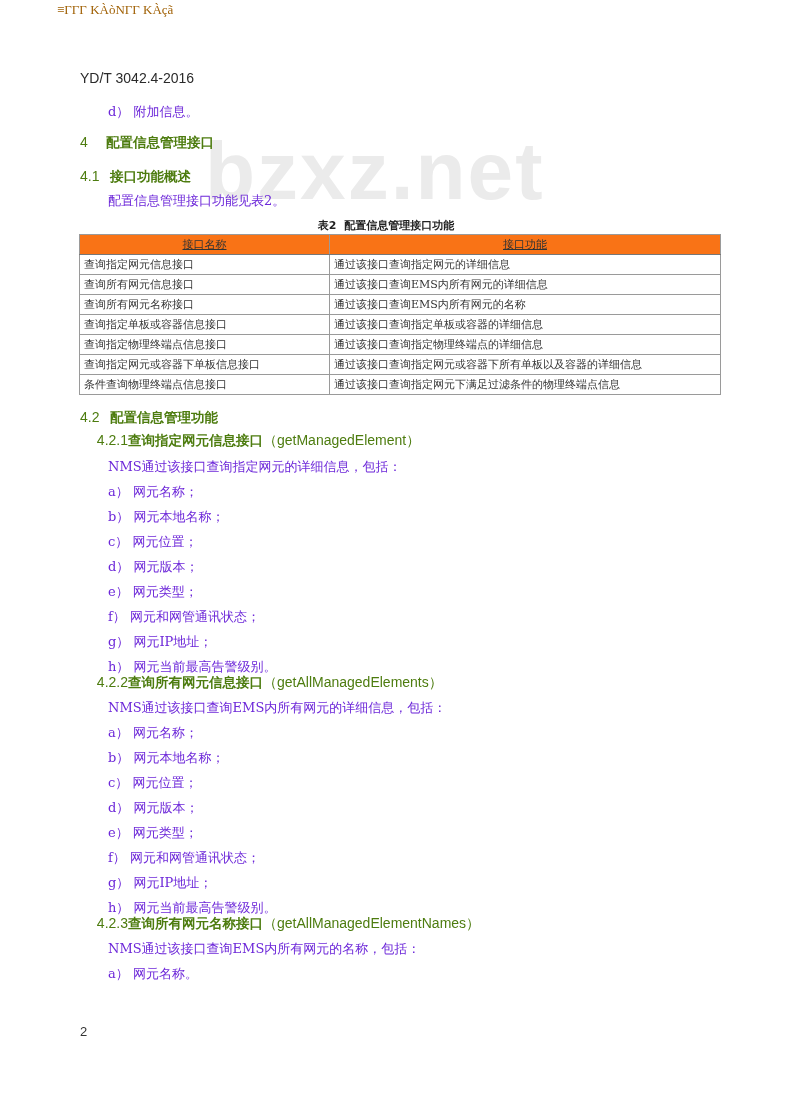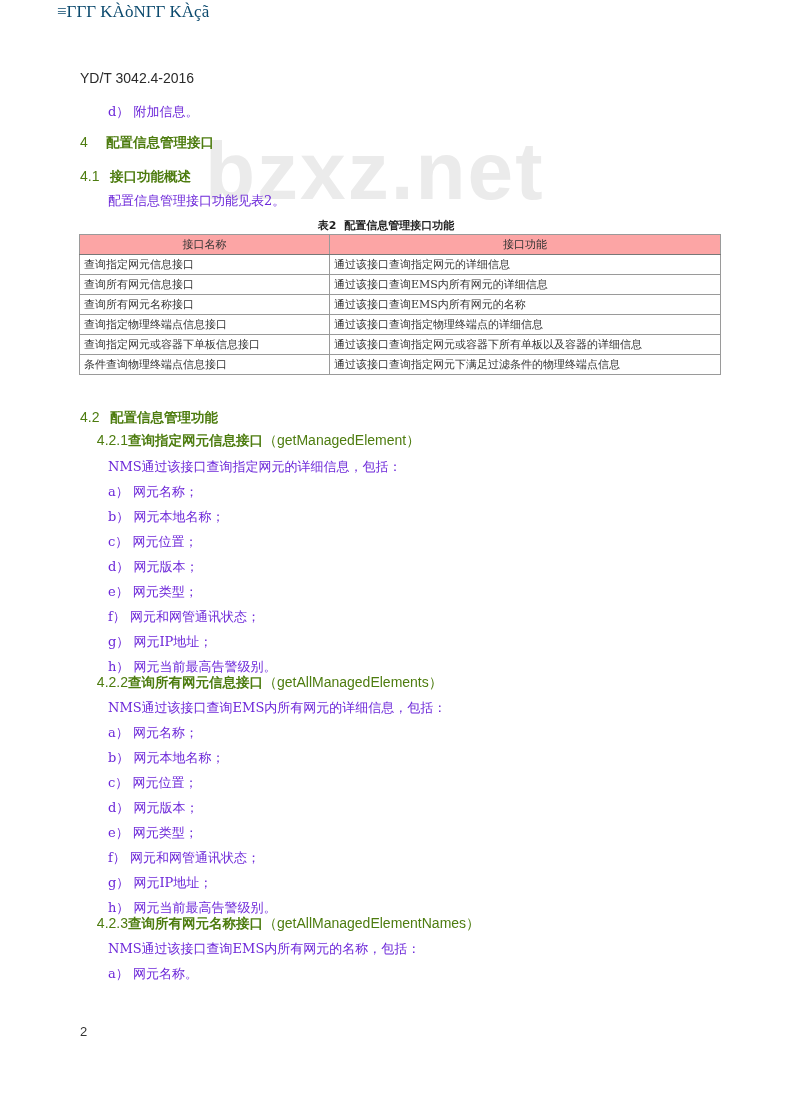--- a/index.html
+++ b/index.html
@@ -13,22 +13,22 @@
       position: relative;
       overflow: hidden;
       font-family: "DejaVu Serif", "Liberation Serif", serif;
       color: #333333;
     }
     .top-garble {
       position: absolute;
       left: 57px;
       top: 2px;
       font-family: "Liberation Serif", serif;
-      font-size: 17px;
-      color: #0c4a6e;
+      font-size: 13px;
+      color: #a16207;
       letter-spacing: 0px;
     }
     .watermark {
       position: absolute;
       left: 205px;
       top: 130px;
       font-family: "Liberation Sans", sans-serif;
       font-weight: bold;
       font-size: 82px;
       color: #ebebeb;
@@ -105,21 +105,22 @@
       color: #333;
     }
     table.spec th, table.spec td {
       border: 1px solid #9a9a9a;
       height: 19px;
       padding: 0 4px;
       line-height: 19px;
       white-space: nowrap;
     }
     table.spec thead tr {
-      background: #fca5a5;
+      background: #f97316;
+      text-decoration: underline;
     }
     table.spec th {
       font-weight: normal;
       text-align: center;
       border-bottom: 1px solid #777;
     }
     table.spec th.c1, table.spec td.c1 { width: 241px; }
     table.spec td { text-align: left; }
     .page-num {
       position: absolute;
@@ -167,20 +168,24 @@
         <td class="c1">查询指定网元信息接口</td>
         <td>通过该接口查询指定网元的详细信息</td>
       </tr>
       <tr>
         <td class="c1">查询所有网元信息接口</td>
         <td>通过该接口查询EMS内所有网元的详细信息</td>
       </tr>
       <tr>
         <td class="c1">查询所有网元名称接口</td>
         <td>通过该接口查询EMS内所有网元的名称</td>
+      </tr>
+      <tr>
+        <td class="c1">查询指定单板或容器信息接口</td>
+        <td>通过该接口查询指定单板或容器的详细信息</td>
       </tr>
       <tr>
         <td class="c1">查询指定物理终端点信息接口</td>
         <td>通过该接口查询指定物理终端点的详细信息</td>
       </tr>
       <tr>
         <td class="c1">查询指定网元或容器下单板信息接口</td>
         <td>通过该接口查询指定网元或容器下所有单板以及容器的详细信息</td>
       </tr>
       <tr>

